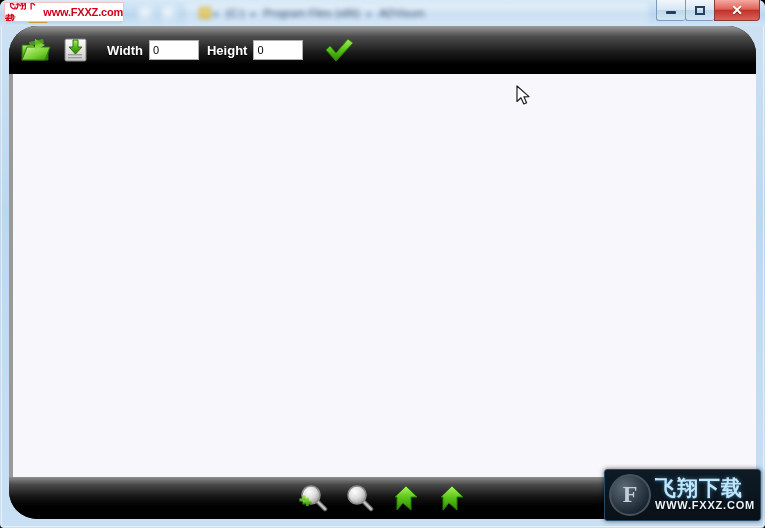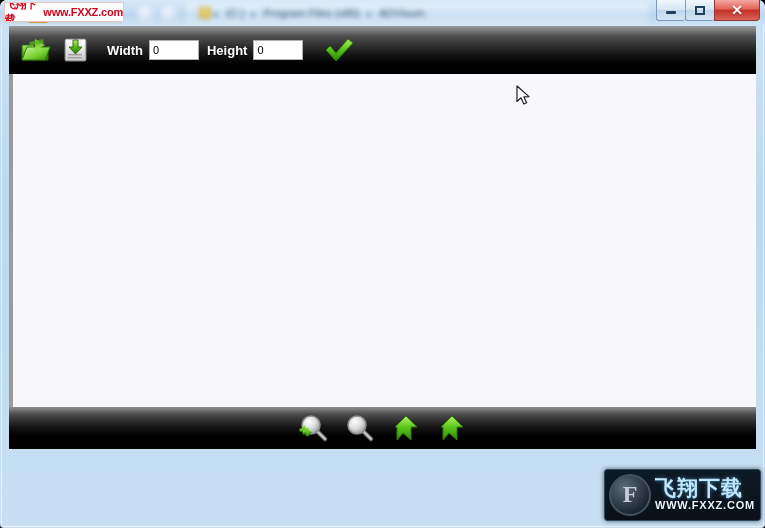--- a/index.html
+++ b/index.html
@@ -194,23 +194,24 @@
     width: 20px; height: 4px;
     background: #c79a33;
     border-radius: 0 0 2px 2px;
     z-index: 7;
   }
 
   
   .app-body {
     position: absolute;
     left: 9px; top: 26px;
-    width: 747px; height: 423px;
+    width: 747px; height: 493px;
     background: #000;
     overflow: hidden;
+    border-radius: 28px;
   }
 
   
   .toolbar-top {
     position: absolute;
     left: 0; top: 0;
     width: 747px; height: 48px;
     background: linear-gradient(to bottom, #9a9a9a 0%, #4d4d4d 22%, #1b1b1b 55%, #000 80%, #000 100%);
     display: flex;
     align-items: center;

